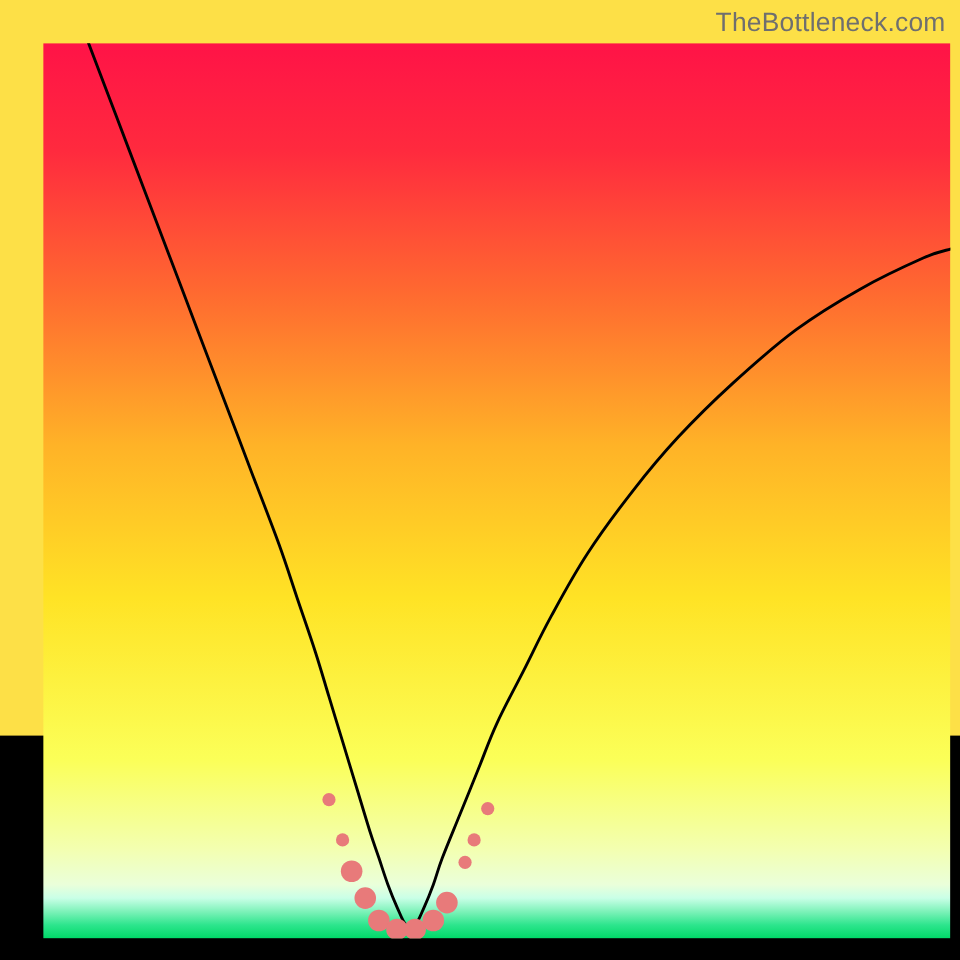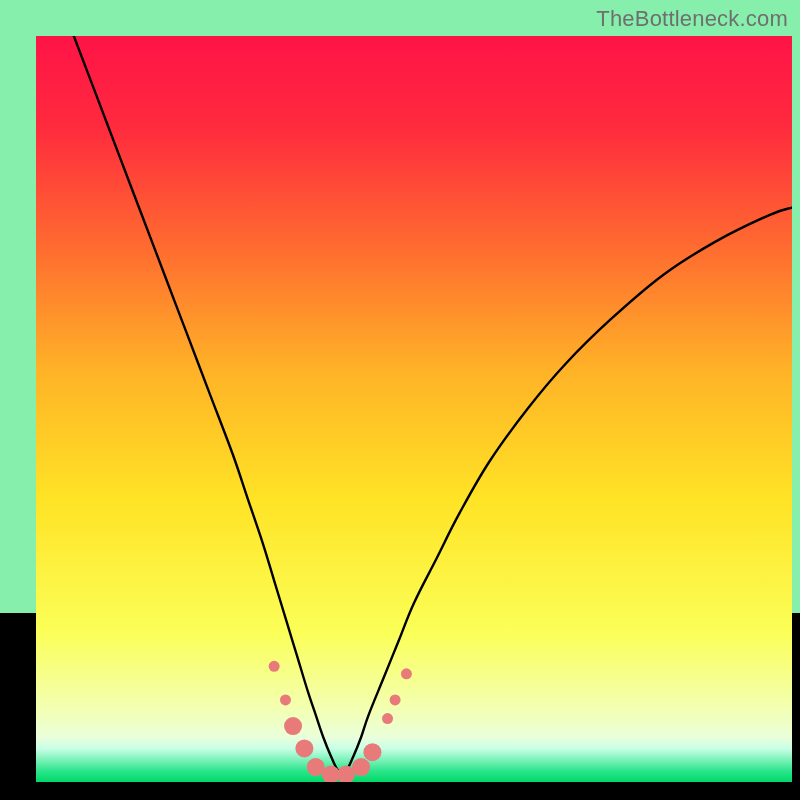--- a/index.html
+++ b/index.html
@@ -8,21 +8,21 @@
     width: 800px;
     height: 800px;
     overflow: hidden;
     background: #000;
     font-family: Arial, Helvetica, sans-serif;
   }
   .frame {
     position: relative;
     width: 800px;
     height: 613px;
-    background: #86efac;
+    background: #fde047;
   }
   .plot-area {
     position: absolute;
     left: 36px;
     top: 36px;
     width: 756px;
     height: 746px;
     
   }
   .watermark {

